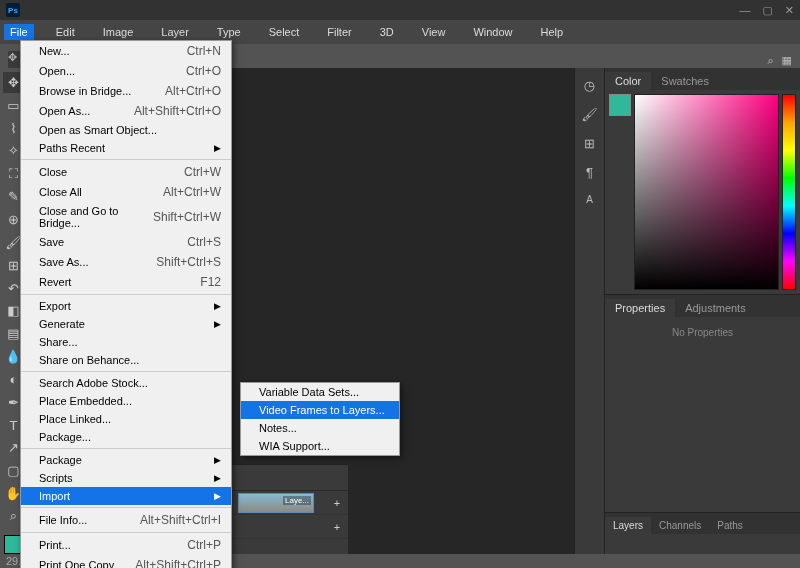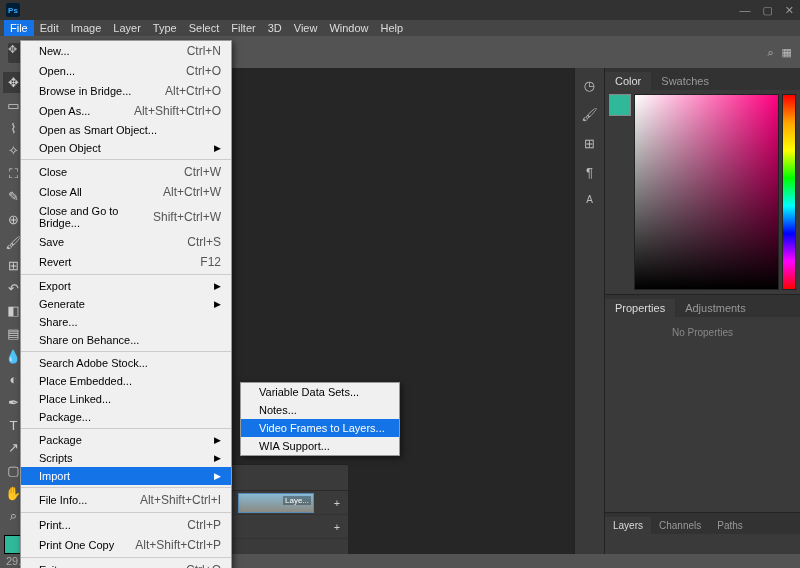--- a/index.html
+++ b/index.html
@@ -3,21 +3,21 @@
 <meta charset="utf-8">
 <style>
 * { margin: 0; padding: 0; box-sizing: border-box; font-family: "Segoe UI", Tahoma, sans-serif; font-size: 11px; }
 body { background: #323232; color: #ccc; width: 800px; height: 568px; overflow: hidden; position: relative; }
 
 .titlebar { height: 20px; background: #323232; display: flex; align-items: center; padding: 0 6px; }
 .ps-icon { width: 14px; height: 14px; background: #001e36; color: #31a8ff; display: flex; align-items: center; justify-content: center; font-size: 8px; font-weight: bold; border-radius: 2px; margin-right: 8px; }
 .winctrl { margin-left: auto; display: flex; gap: 12px; color: #999; }
 .winctrl span { cursor: pointer; }
 
-.menubar { height: 16px; background: #454545; display: flex; align-items: center; padding: 0 4px; gap: 0; }
+.menubar { height: 24px; background: #454545; display: flex; align-items: center; padding: 0 4px; gap: 16px; }
 .menubar span { padding: 2px 6px; color: #ddd; cursor: pointer; }
 .menubar span.active { background: #1473e6; color: #fff; }
 
 .optionsbar { height: 34px; background: #535353; border-bottom: 1px solid #222; display: flex; align-items: center; padding: 0 8px; gap: 10px; color: #bbb; }
 .opt-icon { width: 20px; height: 20px; background: #3a3a3a; border-radius: 2px; }
 
 .workspace { position: absolute; top: 68px; left: 0; right: 0; bottom: 14px; display: flex; }
 
 .toolbox { width: 28px; background: #535353; border-right: 1px solid #222; display: flex; flex-direction: column; align-items: center; padding-top: 4px; gap: 2px; }
 .tool { width: 22px; height: 22px; display: flex; align-items: center; justify-content: center; color: #ccc; cursor: pointer; font-size: 13px; }
@@ -124,41 +124,45 @@
       <span class="sc">Alt+Ctrl+O</span>
     </div>
     <div class="item">
       <span>Open As...</span>
       <span class="sc">Alt+Shift+Ctrl+O</span>
     </div>
     <div class="item">
       <span>Open as Smart Object...</span>
     </div>
     <div class="item">
-      <span>Open Object</span>
+      <span>Paths Recent</span>
       <span class="arrow">▶</span>
     </div>
     <hr>
     <div class="item">
       <span>Close</span>
       <span class="sc">Ctrl+W</span>
     </div>
     <div class="item">
       <span>Close All</span>
       <span class="sc">Alt+Ctrl+W</span>
     </div>
     <div class="item">
       <span>Close and Go to Bridge...</span>
       <span class="sc">Shift+Ctrl+W</span>
     </div>
     <div class="item">
       <span>Save</span>
       <span class="sc">Ctrl+S</span>
     </div>
     <div class="item">
+      <span>Save As...</span>
+      <span class="sc">Shift+Ctrl+S</span>
+    </div>
+    <div class="item">
       <span>Revert</span>
       <span class="sc">F12</span>
     </div>
     <hr>
     <div class="item">
       <span>Export</span>
       <span class="arrow">▶</span>
     </div>
     <div class="item">
       <span>Generate</span>
@@ -212,22 +216,22 @@
     </div>
     <hr>
     <div class="item">
       <span>Exit</span>
       <span class="sc">Ctrl+Q</span>
     </div>
   </div>
 
 <div class="submenu" id="import-sub">
     <div class="item">Variable Data Sets...</div>
+    <div class="item hi">Video Frames to Layers...</div>
     <div class="item">Notes...</div>
-    <div class="item hi">Video Frames to Layers...</div>
     <div class="item">WIA Support...</div>
   </div>
 
 <div class="workspace">
 
   <div class="toolbox">
     <div class="tool active">✥</div>
     <div class="tool">▭</div>
     <div class="tool">⌇</div>
     <div class="tool">✧</div>

